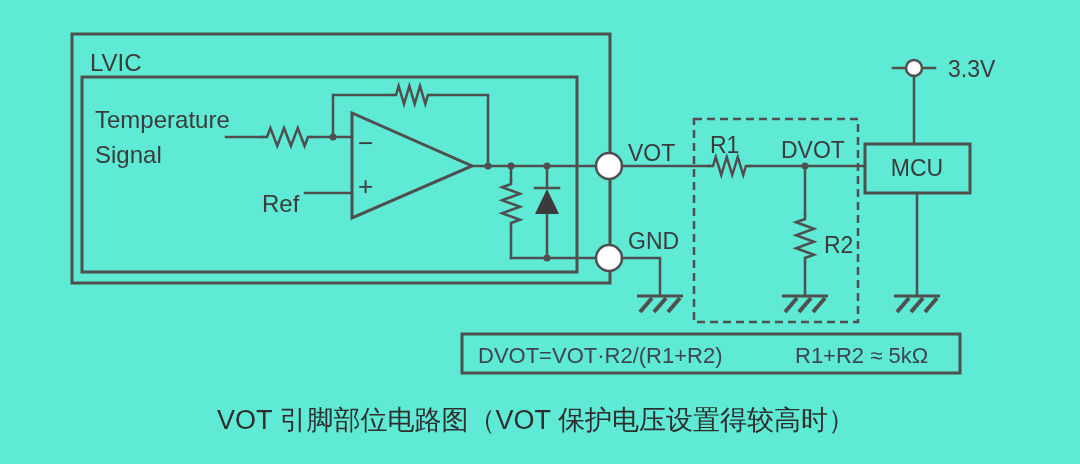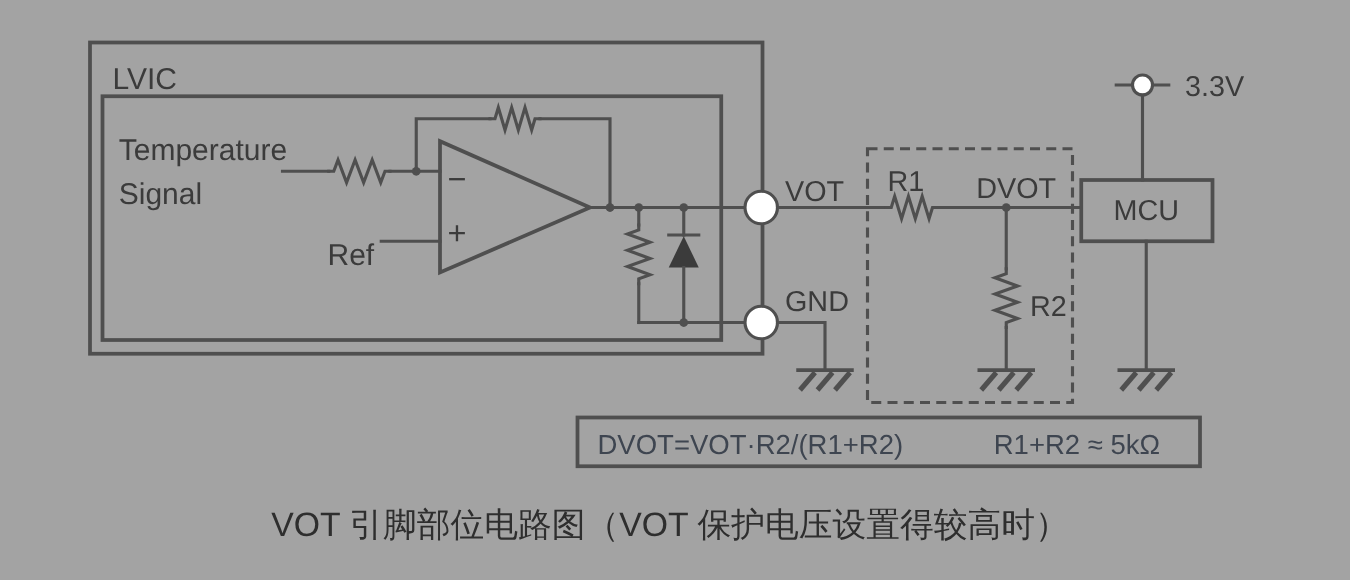--- a/index.html
+++ b/index.html
@@ -1,21 +1,21 @@
 <!DOCTYPE html>
 <html style="--line: #4f4f4f; --text: #3b3b3b; --formula: #3e4550;"><head>
 <meta charset="utf-8">
 <style>
   :root{
     --line:#4f4f4f;
     --text:#3b3b3b;
     --formula:#3e4550;
   }
   html,body{margin:0;padding:0;background:#ffffff;}
-  .stage{position:relative;width:1080px;height:464px;background:#a3a3a3;overflow:hidden;
+  .stage{position:relative;width:1080px;height:464px;background:#5eead4;overflow:hidden;
          font-family:"Liberation Sans", sans-serif;}
   svg{display:block;}
   .wire{stroke:var(--line);stroke-width:2.5;fill:none;stroke-linecap:square;}
   .box{stroke:var(--line);stroke-width:3;fill:none;}
   .dashedbox{stroke:var(--line);stroke-width:2.5;fill:none;stroke-dasharray:8 5;}
   .pin{stroke:var(--line);stroke-width:2.5;fill:#ffffff;}
   .dot{fill:var(--line);stroke:none;}
   .lbl{fill:var(--text);font-size:23px;font-family:"Liberation Sans",sans-serif;}
   .lbl-big{fill:var(--text);font-size:24px;font-family:"Liberation Sans",sans-serif;}
   .opsign{fill:var(--text);font-size:26px;font-family:"Liberation Sans",sans-serif;}

